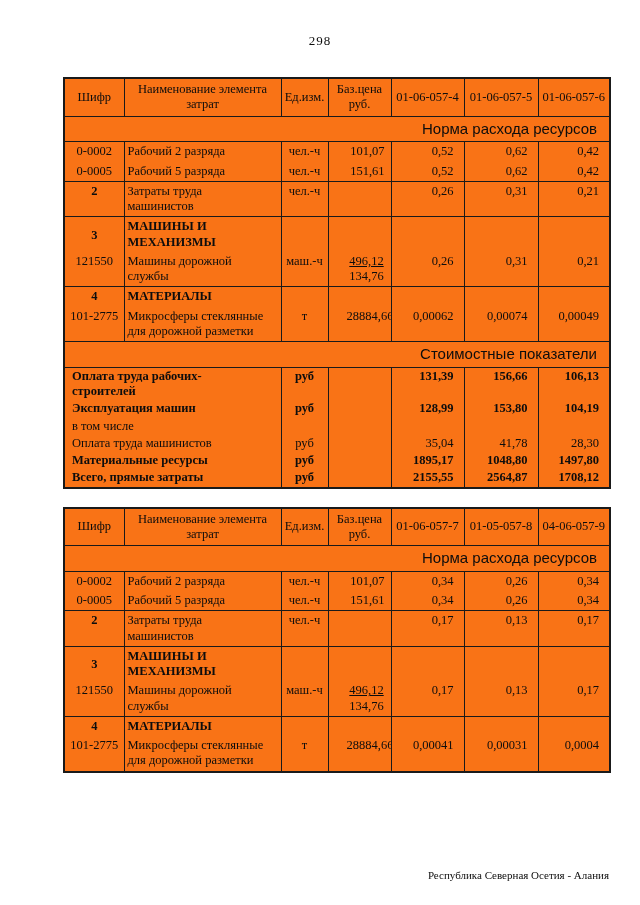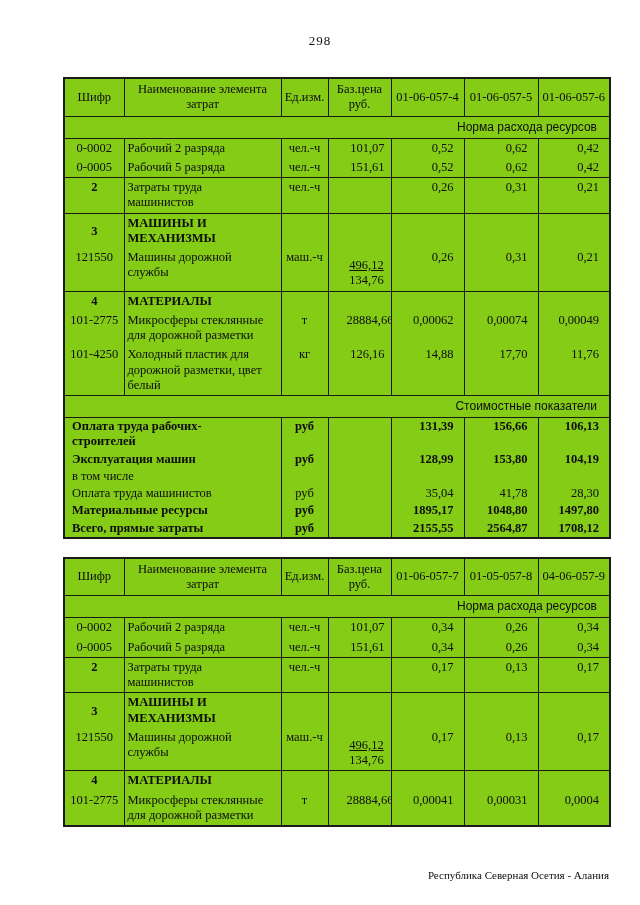--- a/index.html
+++ b/index.html
@@ -13,21 +13,21 @@
     overflow:hidden;
   }
   .page-number {
     position:absolute; top:33px; left:0; right:0;
     text-align:center; font-size:13px; letter-spacing:1px;
   }
   #tables-container { position:absolute; top:77px; left:63px; }
   table.norm {
     border-collapse:collapse; table-layout:fixed;
     width:546px; border:2px solid #1a1a1a;
-    background:#84cc16;
+    background:#f97316;
   }
   table.norm + table.norm { margin-top:18px; }
   th, td {
     border-left:1px solid #1a1a1a; border-right:1px solid #1a1a1a;
     border-top:none; border-bottom:none;
     vertical-align:top;
     font-size:12.5px; line-height:1.22;
     overflow:hidden;
   }
   thead th {
@@ -36,25 +36,25 @@
     padding:3px 0; white-space:pre-line;
   }
   tr.sep td { border-top:1px solid #1a1a1a; }
   td.code  { text-align:center; padding-top:2px; }
   td.code.mid { vertical-align:middle; }
   td.name  { padding:2px 2px 2px 3px; white-space:pre-line; }
   td.unit  { text-align:center; padding-top:2px; }
   td.price { text-align:right; padding:2px 6px 2px 18px; }
   td.price.frac { text-align:center; padding-right:4px; }
   .frac-top, .frac-bot { display:block; }
-  .frac-top { text-decoration:underline;margin-top:8px; }
+  .frac-top { text-decoration:underline; }
   td.value { text-align:right; padding:2px 10px 2px 2px; }
   tr.label-row td {
     font-family:"Liberation Sans","DejaVu Sans",sans-serif;
-    font-size:12px; line-height:1.25;
+    font-size:15px; line-height:1.25;
     text-align:right; padding:3px 12px 3px 2px;
   }
   tr.cost-row td { padding-top:1px; padding-bottom:1px; }
   td.cost-label { padding-left:7px; padding-right:2px; white-space:pre-line; }
   .bold { font-weight:bold; }
   .page-footer {
     position:absolute; right:31px; bottom:24px;
     font-size:11px; text-align:center;
   }
 </style>
@@ -154,31 +154,20 @@
           <tr class="item-row">
             <td class="code">101-2775</td>
             <td class="name">Микросферы стеклянные
 для дорожной разметки</td>
             <td class="unit">т</td>
             <td class="price">28884,66</td>
             <td class="value">0,00062</td>
             <td class="value">0,00074</td>
             <td class="value">0,00049</td>
           </tr>
-          <tr class="item-row">
-            <td class="code">101-4250</td>
-            <td class="name">Холодный пластик для
-дорожной разметки, цвет
-белый</td>
-            <td class="unit">кг</td>
-            <td class="price">126,16</td>
-            <td class="value">14,88</td>
-            <td class="value">17,70</td>
-            <td class="value">11,76</td>
-          </tr>
           <tr class="sep label-row">
             <td class="" colspan="7">Стоимостные показатели</td>
           </tr>
           <tr class="sep cost-row">
             <td class="cost-label bold" colspan="2">Оплата труда рабочих-
 строителей</td>
             <td class="unit bold">руб</td>
             <td class="price"></td>
             <td class="value bold">131,39</td>
             <td class="value bold">156,66</td>

